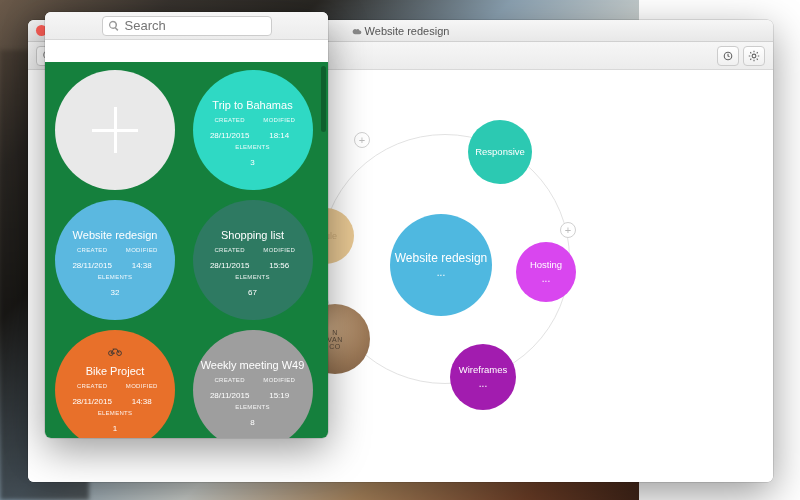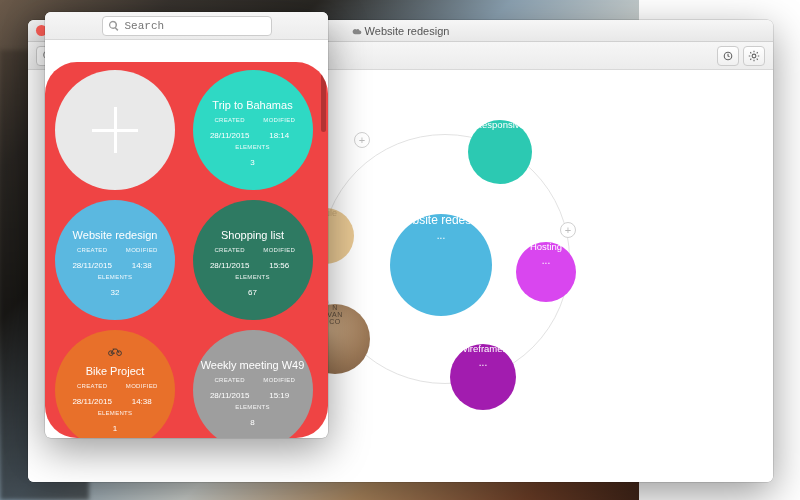--- a/index.html
+++ b/index.html
@@ -11,32 +11,32 @@
 .win-panel { left:45px; top:12px; width:283px; height:426px; z-index:10; }
 .titlebar { height:22px; background:linear-gradient(#f6f6f6,#e8e8e8); border-bottom:1px solid #d0d0d0; display:flex; align-items:center; position:relative; }
 .traffic { position:absolute; left:8px; top:5px; display:flex; gap:6px; }
 .tl { width:11px; height:11px; border-radius:50%; }
 .tl.r{background:#ff5f57;} .tl.y{background:#ffbd2e;} .tl.g{background:#28c940;}
 .titlebar .title { position:absolute; left:0; right:0; text-align:center; font-size:11px; color:#555; }
 .titlebar .title svg { width:10px; height:10px; vertical-align:-1px; fill:#888; margin-right:3px; }
 .toolbar { height:28px; background:linear-gradient(#f6f6f6,#ececec); border-bottom:1px solid #d8d8d8; display:flex; align-items:center; padding:0 8px; }
 .search { flex:0 0 auto; position:relative; height:20px; width:170px; background:#fff; border:1px solid #ccc; border-radius:4px; display:flex; align-items:center; padding:0 6px 0 22px; }
 .search svg { position:absolute; left:5px; top:3.5px; width:12px; height:12px; fill:#999; }
-.search input { border:0; outline:0; width:100%; font-size:11px; background:transparent;font-family:Liberation Mono, monospace; }
+.search input { border:0; outline:0; width:100%; font-size:13px; background:transparent; }
 .toolbar .right { margin-left:auto; display:flex; gap:4px; }
 .icon-btn { width:22px; height:20px; border:1px solid #ccc; border-radius:4px; background:linear-gradient(#fff,#f0f0f0); display:flex; align-items:center; justify-content:center; cursor:pointer; }
 .icon-btn svg { width:12px; height:12px; fill:none; stroke:#666; stroke-width:1.5; }
 .canvas { position:absolute; left:0; right:0; top:50px; bottom:0; background:#fff; }
 .mind { position:absolute; left:232px; top:44px; width:380px; height:340px; }
 .ring { position:absolute; left:60px; top:20px; width:250px; height:250px; border:1px solid #e2e2e2; border-radius:50%; }
-.node { position:absolute; border-radius:50%; display:flex; flex-direction:column; align-items:center; color:#fff; text-align:center; cursor:pointer; }
+.node { position:absolute; border-radius:50%; display:flex; flex-direction:column; align-items:center; justify-content:center; color:#fff; text-align:center; cursor:pointer; }
 .node .nm { font-size:11px; line-height:1.15; }
 .node .dots { font-size:10px; margin-top:2px; }
 .addn { position:absolute; width:16px; height:16px; border-radius:50%; background:#fff; border:1px solid #d0d0d0; color:#bbb; font-size:11px; display:flex; align-items:center; justify-content:center; cursor:pointer; }
-.panel-body { position:absolute; left:0; right:0; top:50px; bottom:0; background:#ef4444; overflow:hidden;border-radius:32px; }
+.panel-body { position:absolute; left:0; right:0; top:50px; bottom:0; background:#15803d; overflow:hidden; }
 .panel-body .scroll { position:absolute; right:2px; top:4px; width:5px; height:66px; background:rgba(0,0,0,0.25); border-radius:3px; }
 .grid { padding:8px 10px; display:grid; grid-template-columns:1fr 1fr; gap:10px 12px; }
 .doc { width:120px; height:120px; border-radius:50%; position:relative; color:#fff; display:flex; flex-direction:column; align-items:center; justify-content:center; text-align:center; cursor:pointer; }
 .doc .dtitle { font-size:11px; line-height:1.1; margin-bottom:6px; margin-top:6px; }
 .doc .row { display:flex; gap:14px; font-size:7px; }
 .doc .col { display:flex; flex-direction:column; align-items:center; }
 .doc .lab { font-size:6px; letter-spacing:0.3px; opacity:0.9; text-transform:uppercase; }
 .doc .val { font-size:8px; font-weight:500; margin-top:8px; }
 .doc .erow { margin-top:4px; }
 .new-doc { background:#e9e9e9; }

